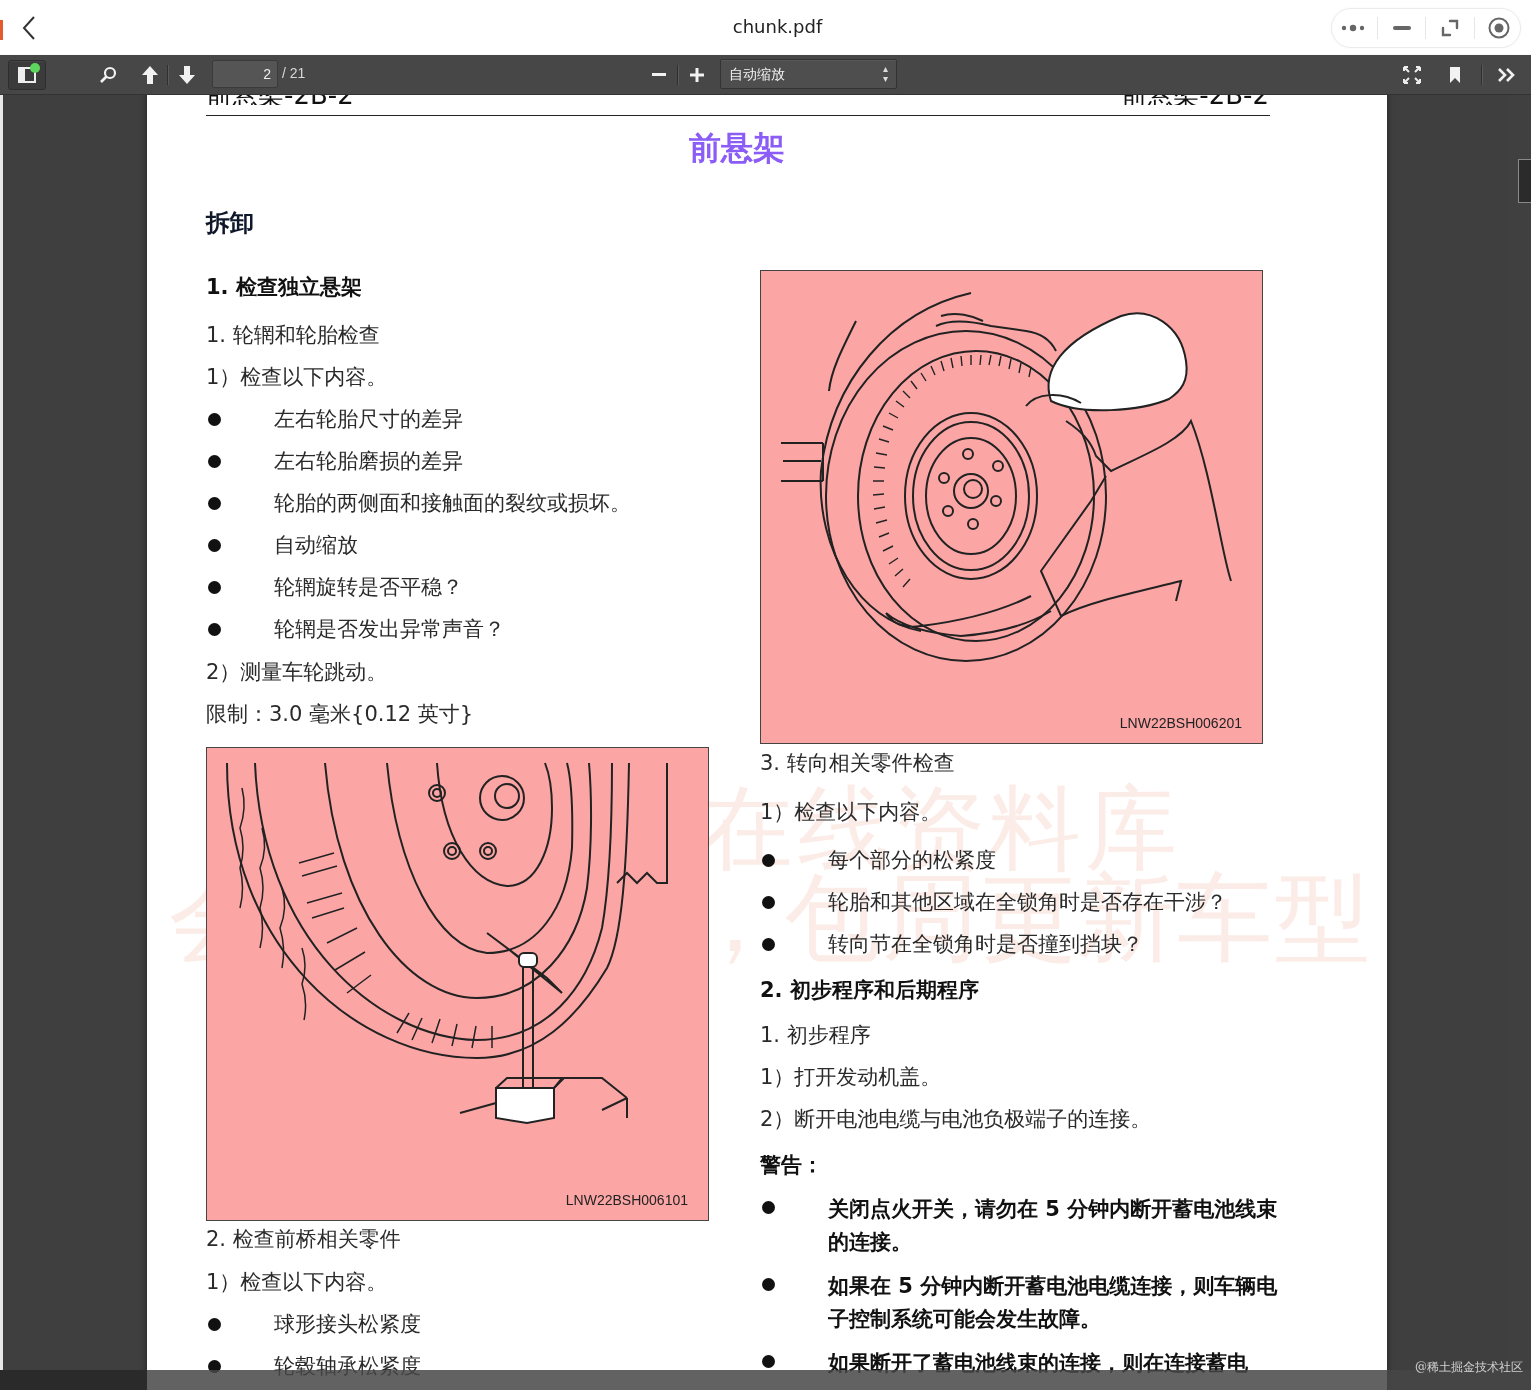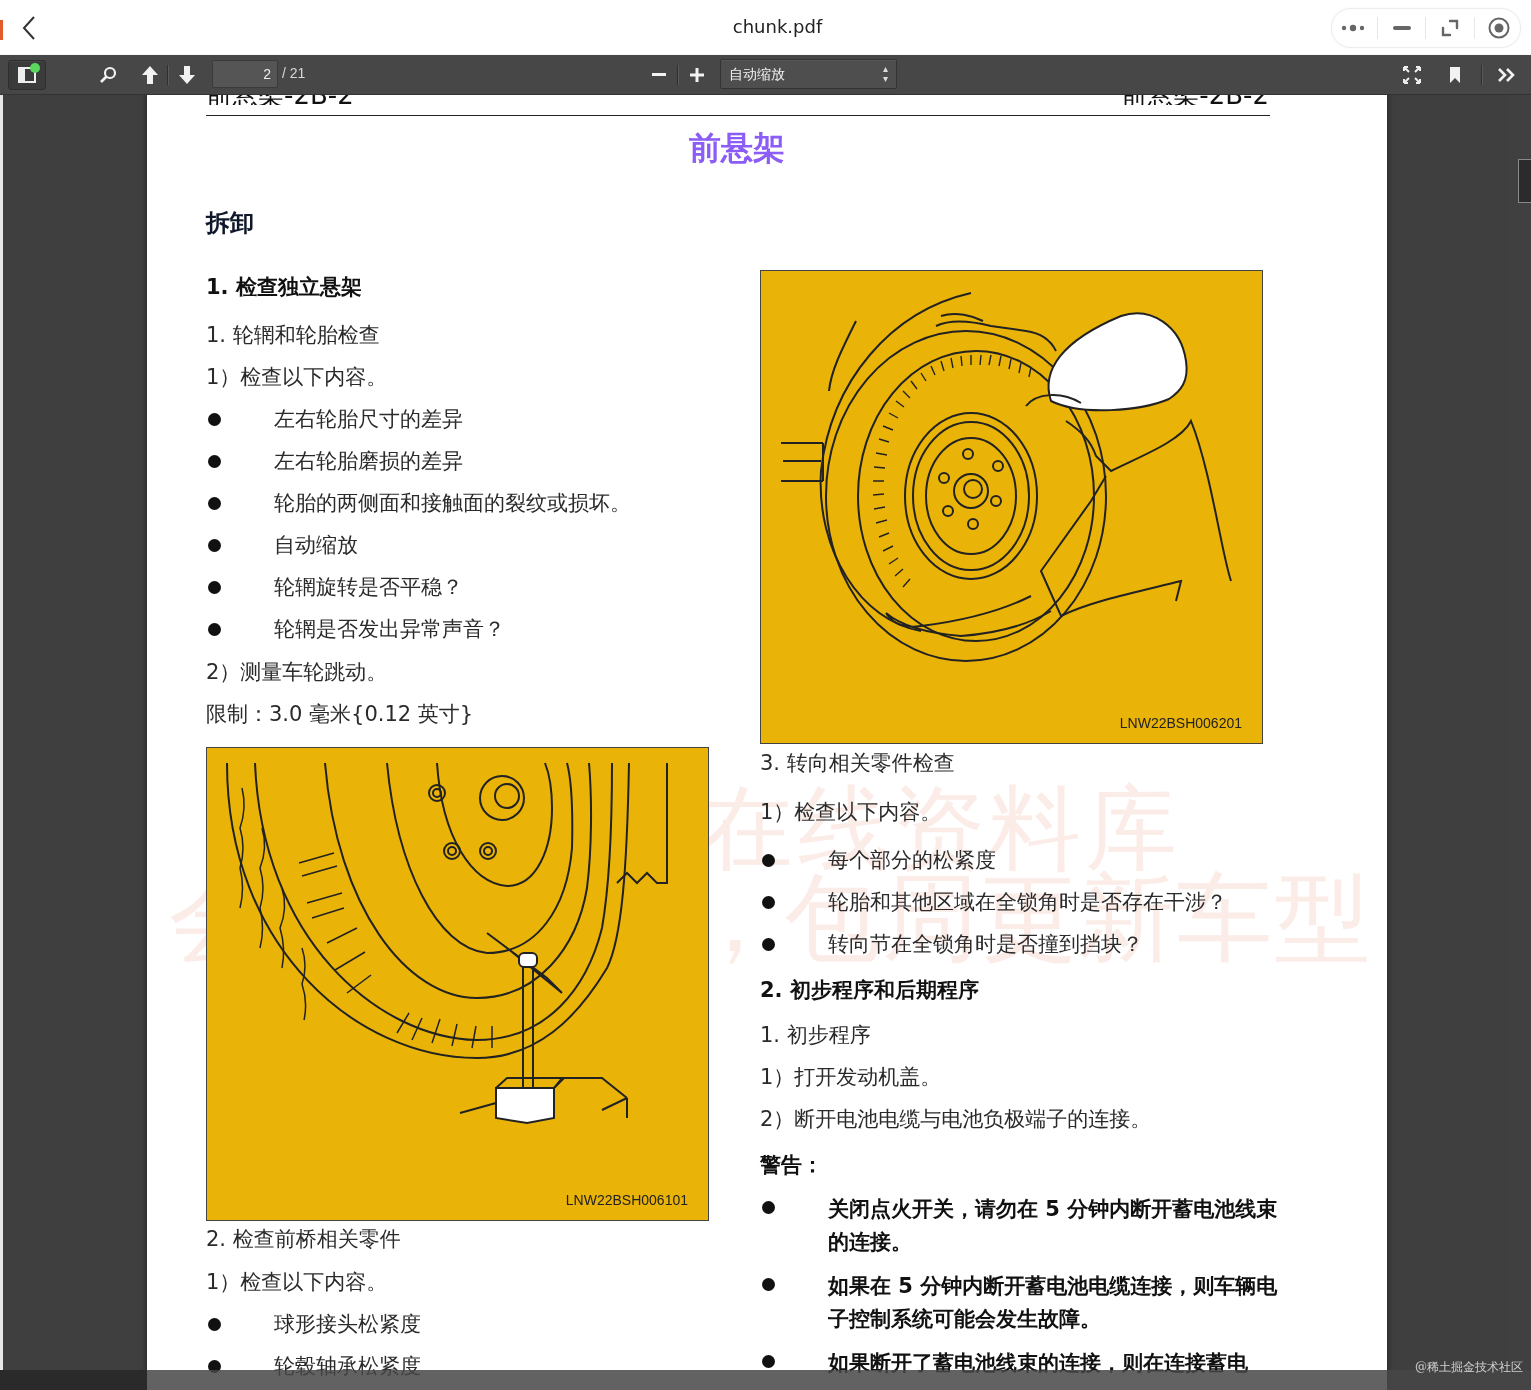--- a/index.html
+++ b/index.html
@@ -41,21 +41,21 @@
   .section-title { position: absolute; left: 59px; top: 122px; font-size: 24px; color: #0f172a; font-weight: bold; }
 
   .col { position: absolute; font-size: 21px; color: #2a2a2a; }
   .line { position: absolute; white-space: nowrap; }
   .bold { font-weight: bold; color: #111; }
   .bullet { position: absolute; white-space: nowrap; }
   .bullet .dot { position: absolute; left: 2px; top: 8px; width: 13px; height: 13px; border-radius: 50%; background: #111; }
   .bullet .txt { position: absolute; left: 48px; top: 0; margin-left: 20px; }
   .warn .txt { font-weight: bold; color: #111; line-height: 33px; white-space: normal; width: 470px; }
 
-  .figure { position: absolute; border: 1.5px solid #444; background: #eab308; overflow: hidden; }
+  .figure { position: absolute; border: 1.5px solid #444; background: #fca5a5; overflow: hidden; }
   .figure .code { position: absolute; right: 20px; bottom: 12px; font-family: "Liberation Sans", sans-serif; font-size: 14px; color: #222; }
 
   .bottom-bar { position: absolute; left: 0; top: 1370px; width: 1531px; height: 20px; background: rgba(70,70,70,0.85); }
   .bottom-bar-left { position: absolute; left: 0; top: 1370px; width: 147px; height: 20px; background: #2a2a2a; }
   .credit { position: absolute; right: 8px; top: 1359px; font-size: 12px; color: rgba(255,255,255,0.75); font-family: "DejaVu Serif", serif; }
 </style>
 </head>
 <body>
 
 <div class="titlebar">

